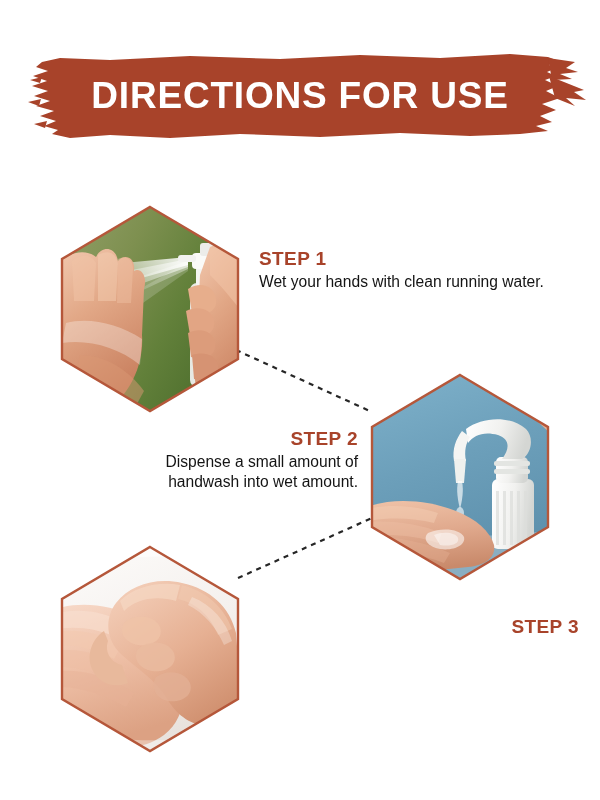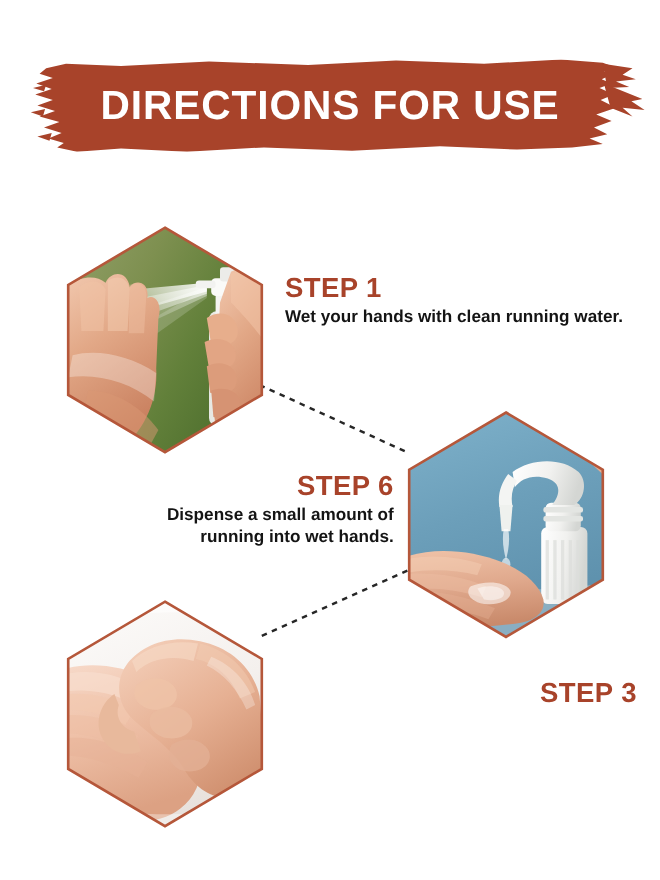--- a/index.html
+++ b/index.html
@@ -34,26 +34,26 @@
   .hex1{left:60px;top:205px;}
   .hex2{left:370px;top:373px;}
   .hex3{left:60px;top:545px;}
 
   
   .connector{position:absolute;left:0;top:0;width:600px;height:800px;pointer-events:none;}
 
   
   .step{position:absolute;}
   .step-label{
-    font-size:25px;font-weight:bold;color:#A8432A;
+    font-size:19px;font-weight:bold;color:#A8432A;
     letter-spacing:0.4px;margin:0 0 2px 0;line-height:1.15;
   }
   .step-body{
     font-size:15.6px;color:#141414;line-height:1.32;margin:0;
-    font-weight:700;
+    font-weight:400;
   }
 
   .step1{left:259px;top:248px;width:330px;text-align:left;}
   .step2{left:108px;top:428px;width:250px;text-align:right;}
   .step3{left:259px;top:616px;width:320px;text-align:right;}
 </style>
 </head>
 <body>
 
 <div class="page">
@@ -288,21 +288,21 @@
       <polygon points="90,2 178,54 178,154 90,206 2,154 2,54" fill="none" stroke="#B5573A" stroke-width="2.4"></polygon>
     </svg>
   </div>
 
   <div class="step step1">
     <div class="step-label">STEP 1</div>
     <div class="step-body">Wet your hands with clean running water.</div>
   </div>
 
   <div class="step step2">
-    <div class="step-label">STEP 6</div>
-    <div class="step-body">Dispense a small amount of running into wet hands.</div>
+    <div class="step-label">STEP 2</div>
+    <div class="step-body">Dispense a small amount of handwash into wet amount.</div>
   </div>
 
   <div class="step step3">
     <div class="step-label">STEP 3</div>
   </div>
 
 </div>
 
 </body></html>

